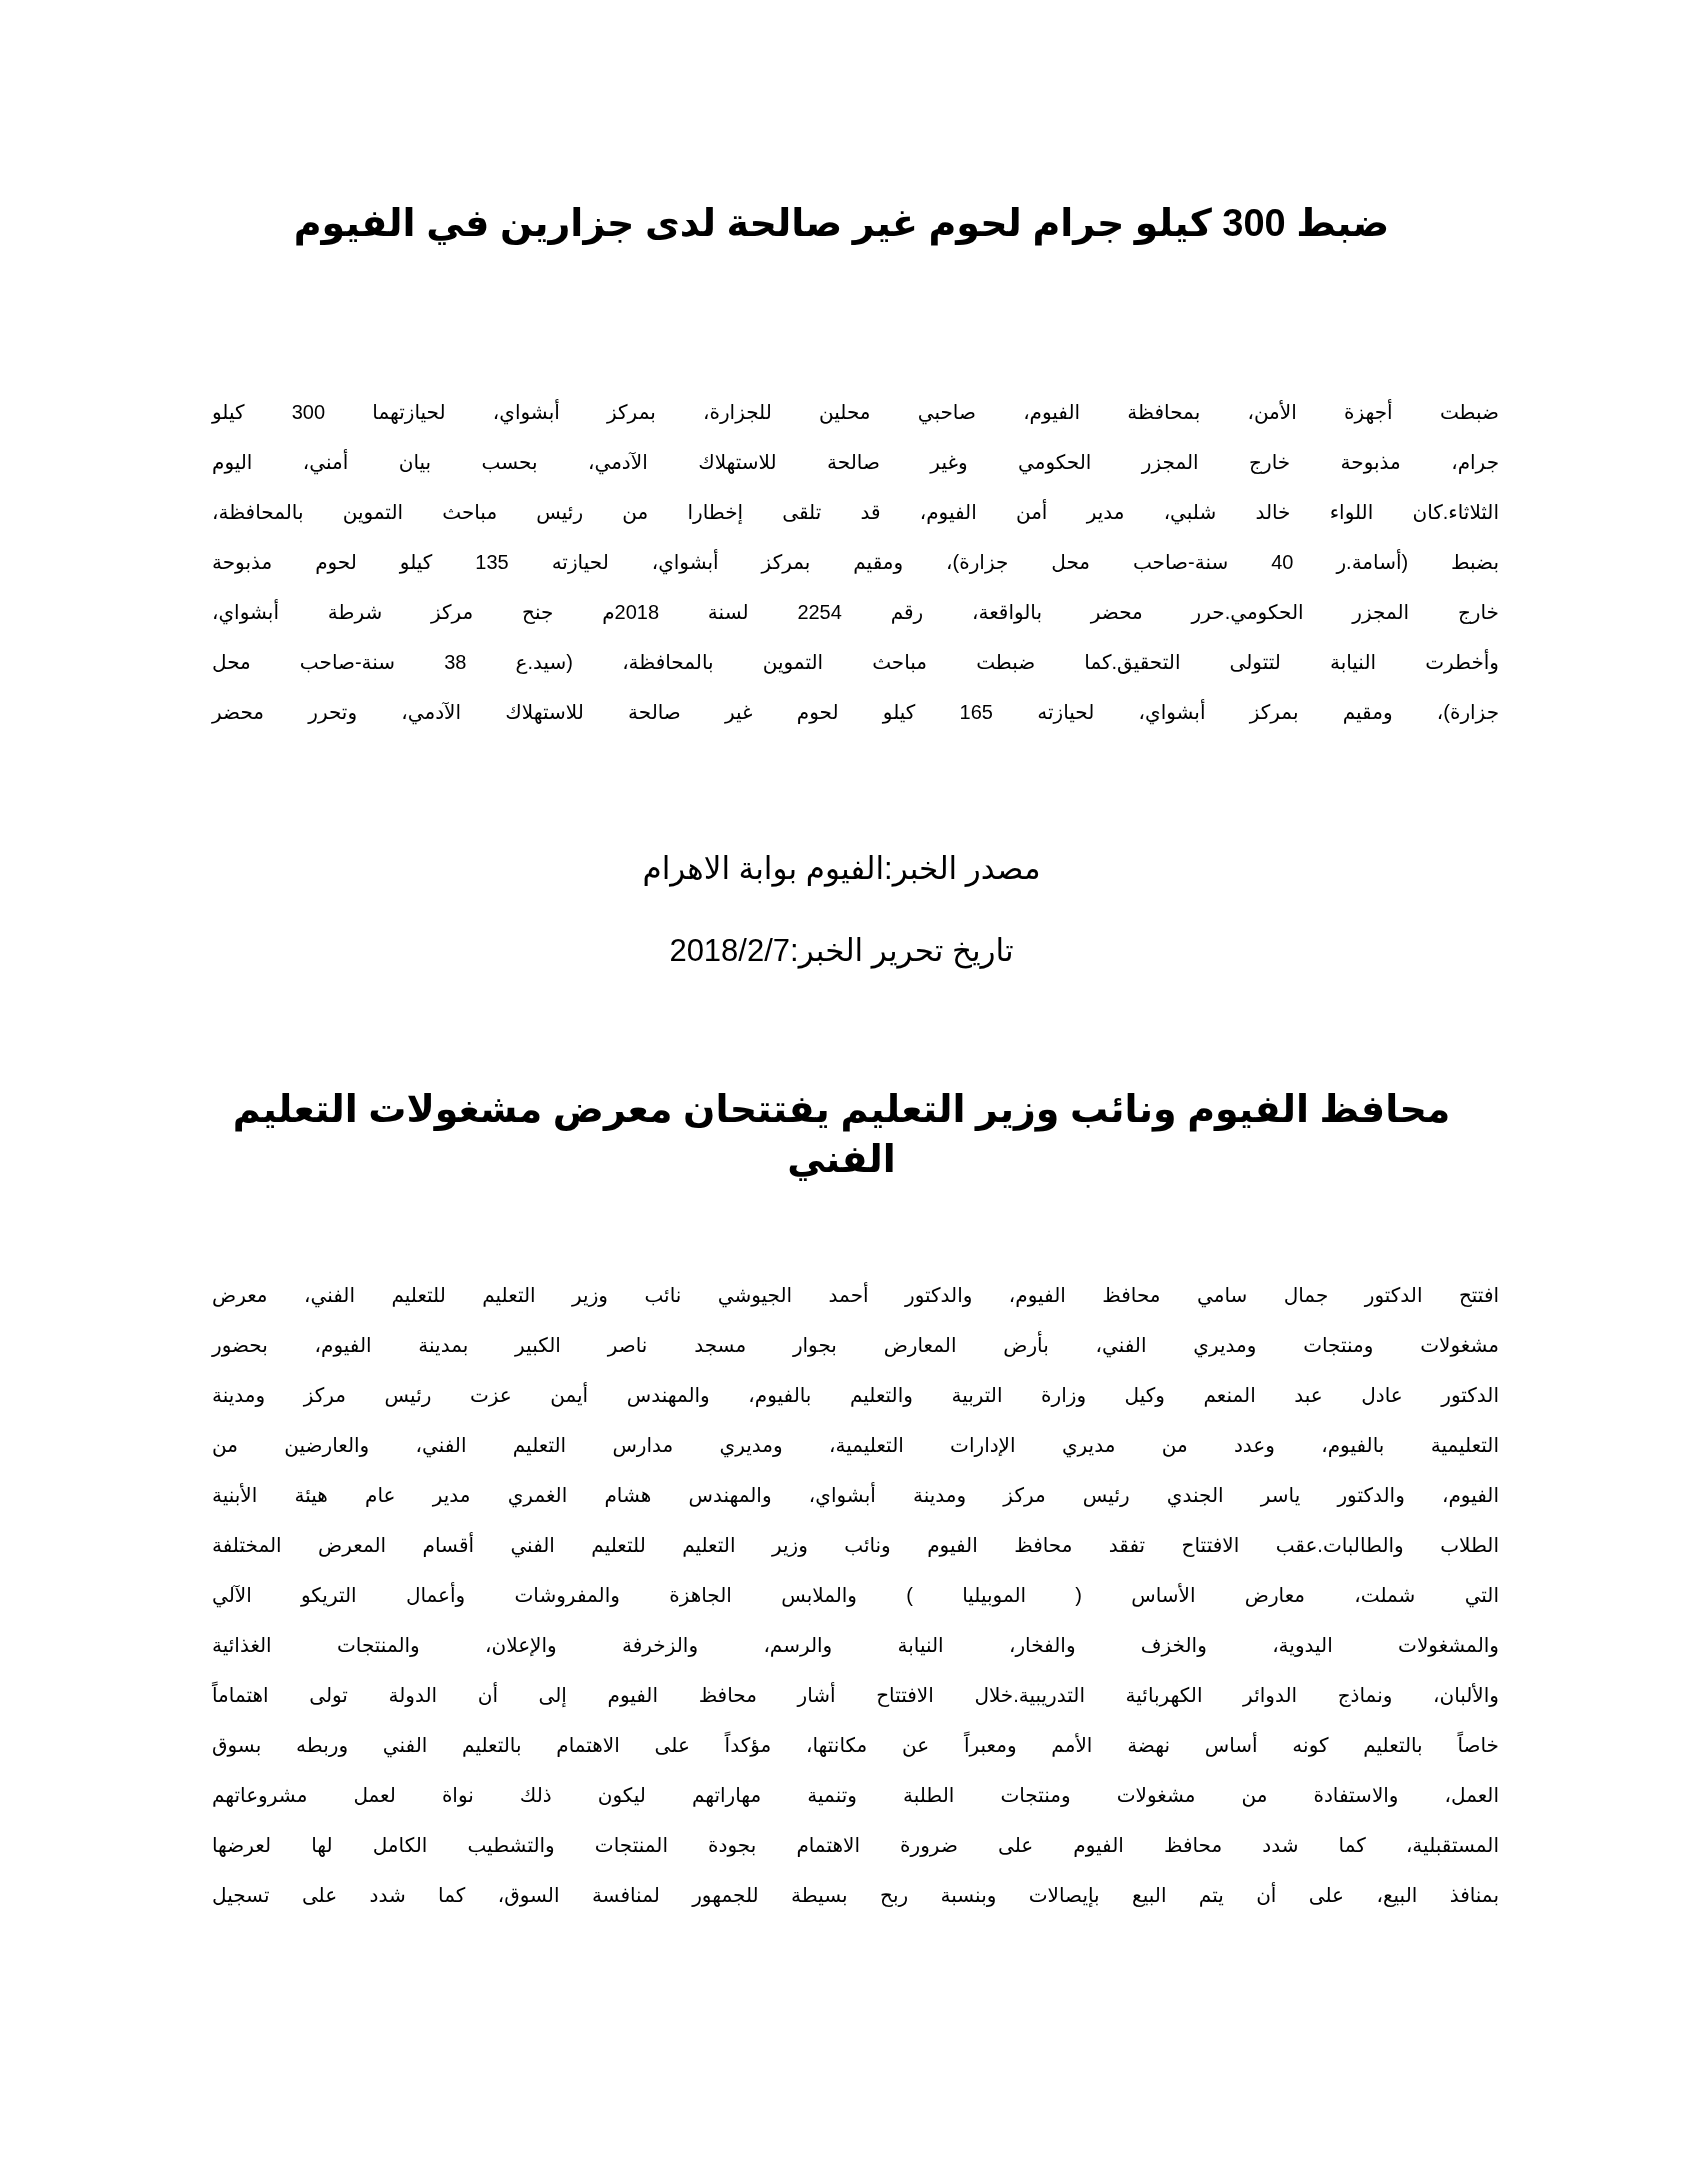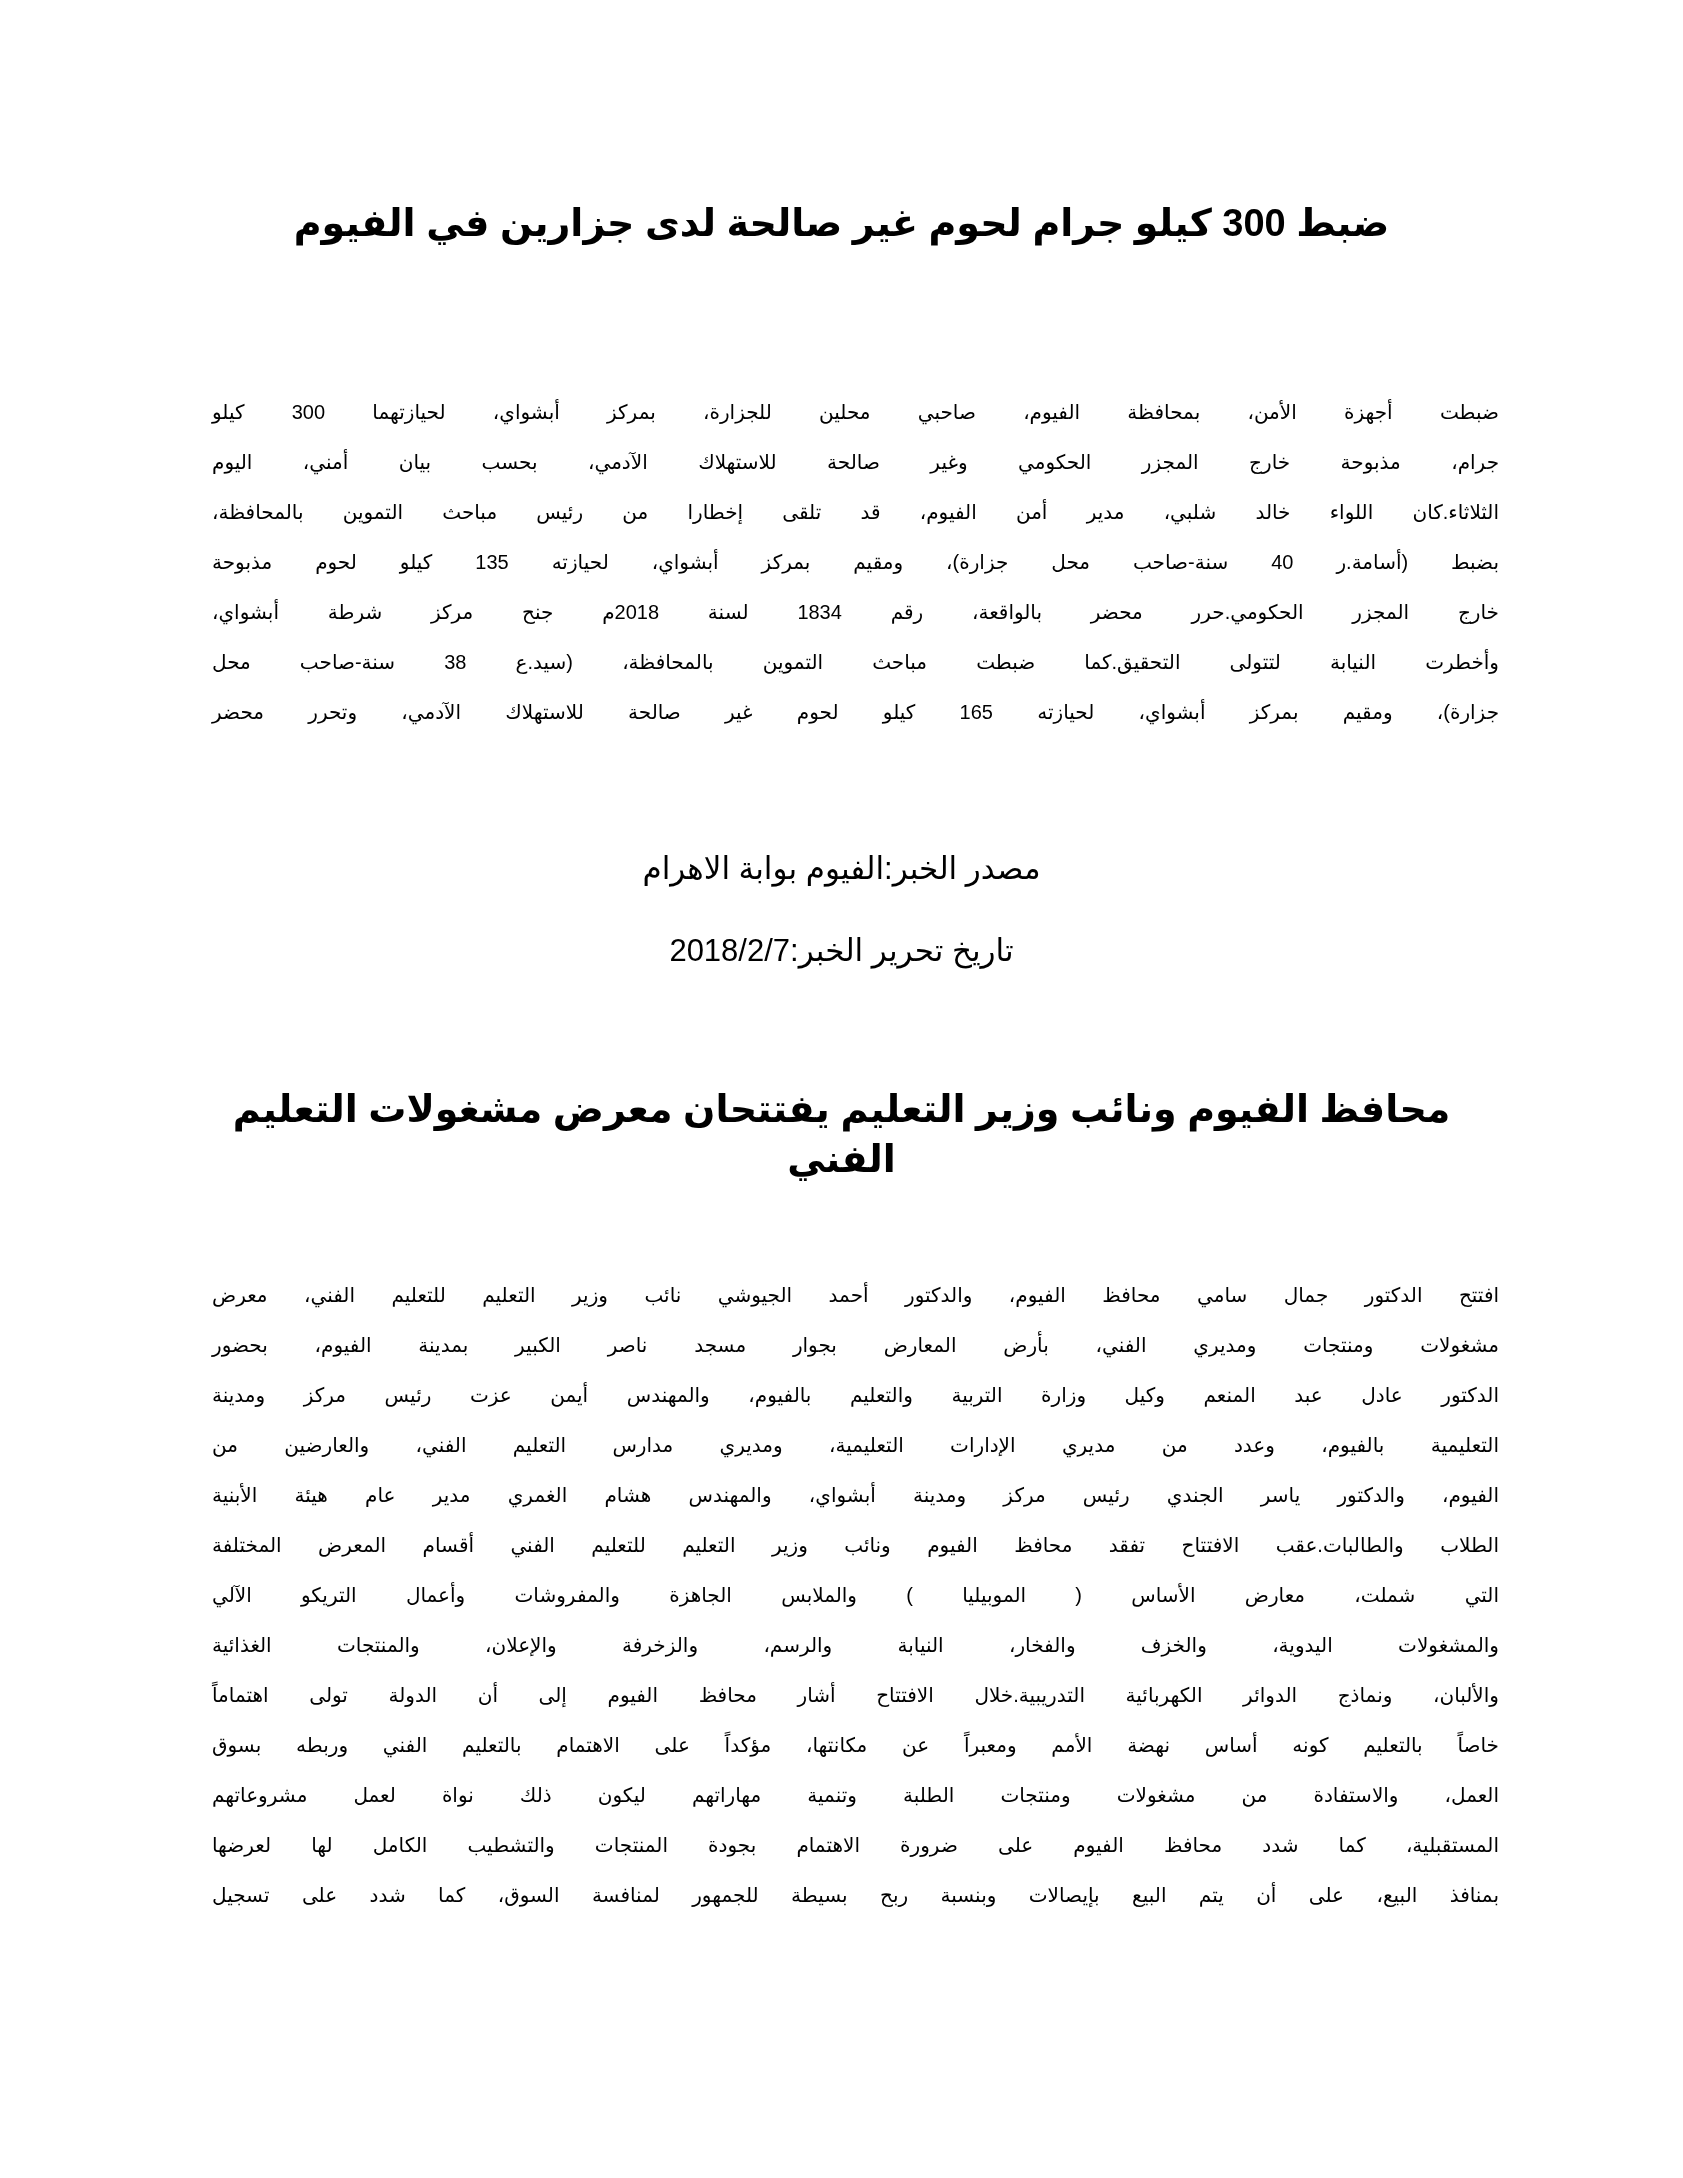--- a/index.html
+++ b/index.html
@@ -76,21 +76,21 @@
 
 <div class="page">
 
   <h1 class="title title-1">ضبط 300 كيلو جرام لحوم غير صالحة لدى جزارين في الفيوم</h1>
 
   <div class="para para-1">
     <span class="line">ضبطت أجهزة الأمن، بمحافظة الفيوم، صاحبي محلين للجزارة، بمركز أبشواي، لحيازتهما 300 كيلو</span>
     <span class="line">جرام، مذبوحة خارج المجزر الحكومي وغير صالحة للاستهلاك الآدمي، بحسب بيان أمني، اليوم</span>
     <span class="line">الثلاثاء.كان اللواء خالد شلبي، مدير أمن الفيوم، قد تلقى إخطارا من رئيس مباحث التموين بالمحافظة،</span>
     <span class="line">بضبط (أسامة.ر 40 سنة-صاحب محل جزارة)، ومقيم بمركز أبشواي، لحيازته 135 كيلو لحوم مذبوحة</span>
-    <span class="line">خارج المجزر الحكومي.حرر محضر بالواقعة، رقم 1834 لسنة 2018م جنح مركز شرطة أبشواي،</span>
+    <span class="line">خارج المجزر الحكومي.حرر محضر بالواقعة، رقم 2254 لسنة 2018م جنح مركز شرطة أبشواي،</span>
     <span class="line">وأخطرت النيابة لتتولى التحقيق.كما ضبطت مباحث التموين بالمحافظة، (سيد.ع 38 سنة-صاحب محل</span>
     <span class="line">جزارة)، ومقيم بمركز أبشواي، لحيازته 165 كيلو لحوم غير صالحة للاستهلاك الآدمي، وتحرر محضر</span>
   </div>
 
   <p class="meta meta-source">
     <span>مصدر الخبر:</span><span>الفيوم بوابة الاهرام</span>
   </p>
 
   <p class="meta meta-date">
     <span>تاريخ تحرير الخبر:</span><span>2018/2/7</span>

